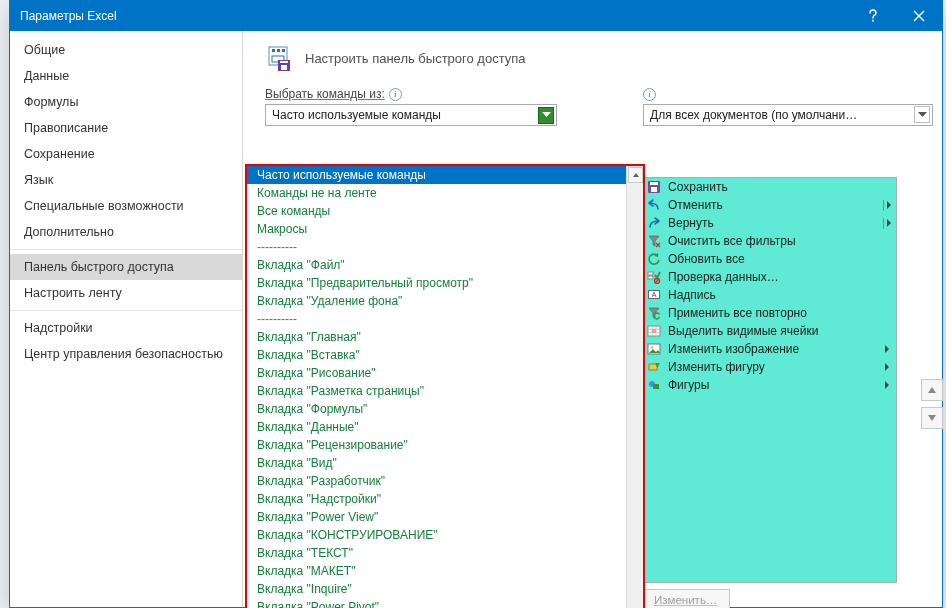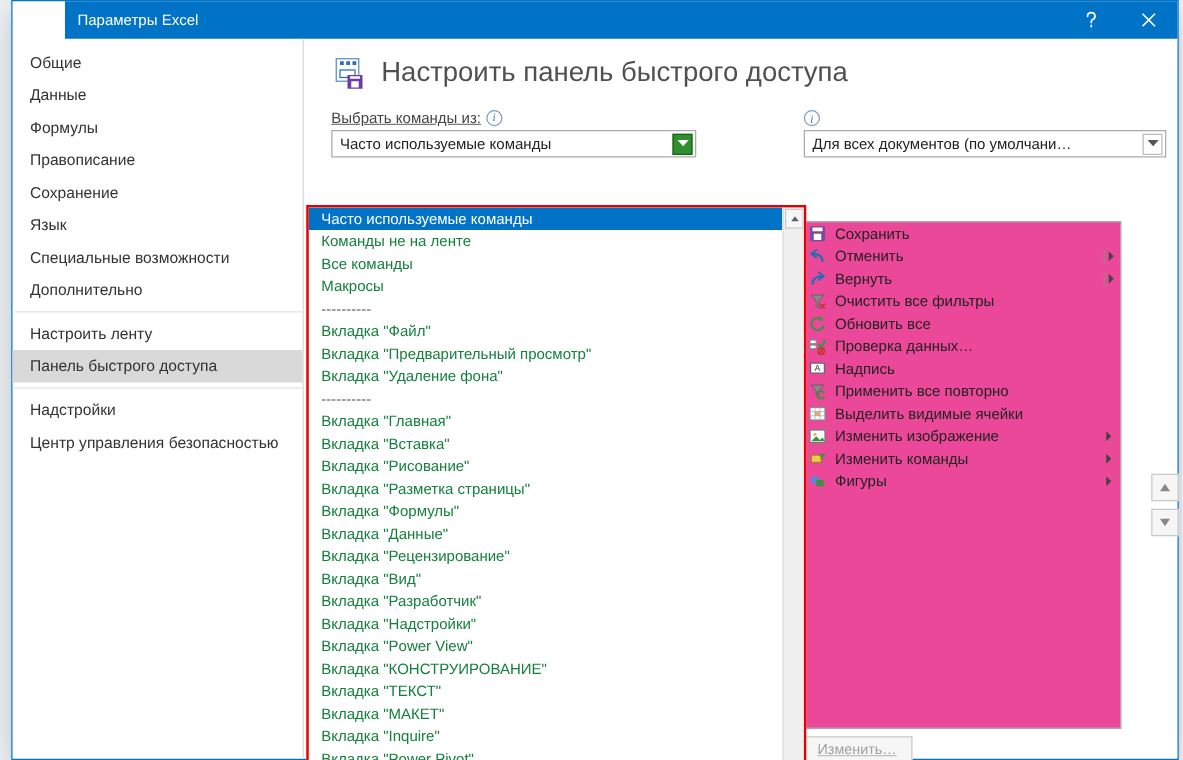--- a/index.html
+++ b/index.html
@@ -1,58 +1,58 @@
 <!DOCTYPE html>
 <html><head>
 <meta charset="utf-8">
 <style>
   * { box-sizing: border-box; }
   html, body { margin:0; padding:0; font-family: "Segoe UI", Tahoma, sans-serif; font-size:12px; color:#222; background:#eef1f5; }
   .outer-frame { position:relative; width:946px; height:608px; background:#eef1f5; }
   .row-hint { position:absolute; left:2px; top:0; bottom:0; width:18px; }
 
   .window { position:absolute; left:9px; top:0; width:934px; height:608px; background:#fff; border:1px solid #0173c7; box-shadow:0 6px 24px rgba(0,0,0,.18); }
-  .titlebar { height:30px; background:#0173c7; color:#fff; display:flex; align-items:center; padding:0 0 0 10px;margin-left:42px; }
+  .titlebar { height:30px; background:#0173c7; color:#fff; display:flex; align-items:center; padding:0 0 0 10px; }
   .titlebar .title { flex:1; font-size:12px; }
   .titlebar .btn { width:46px; height:30px; display:flex; align-items:center; justify-content:center; cursor:pointer; }
   .titlebar svg { stroke:#fff; }
 
   .body { display:flex; height:calc(100% - 30px); }
   .sidebar { width:233px; border-right:1px solid #d9d9d9; padding:6px 0; }
   .sidebar-item { padding:6px 14px; cursor:pointer; font-size:12.5px; color:#333; }
   .sidebar-item.selected { background:#d9d9d9; }
   .sidebar-sep { height:1px; background:#e4e4e4; margin:4px 0; }
 
   .main { flex:1; padding:12px 14px 2px 22px; position:relative; }
   .header { display:flex; align-items:center; gap:10px; margin-bottom:14px; }
-  .header-title { font-size:22px; color:#505050; }
+  .header-title { font-size:13px; color:#505050; }
   .header-icon { width:30px; height:30px; display:flex; align-items:center; justify-content:center; }
 
-  .controls-row { display:flex; gap:56px; align-items:flex-end; }
+  .controls-row { display:flex; gap:56px; align-items:center; }
   .control-col { display:flex; flex-direction:column; gap:3px; }
   .label-underline { font-size:12px; color:#444; display:flex; align-items:center; gap:4px; }
   .label-underline .lbl { text-decoration:underline; text-decoration-color:#7a7a7a; }
   .info-ico { width:13px; height:13px; border-radius:50%; border:1px solid #7f9db9; color:#3a6ea5; font-size:9px; display:flex; align-items:center; justify-content:center; font-family:Georgia,serif; font-style:italic; }
 
   .combo { height:22px; border:1px solid #ababab; background:#fff; display:flex; align-items:center; padding:0 2px 0 6px; min-width:290px; cursor:default; }
   .combo .txt { flex:1; font-size:12px; }
   .combo .arrow { width:16px; height:17px; background:#2f8f2f; display:flex; align-items:center; justify-content:center; border:1px solid #196619; }
   .combo.plain .arrow { background:transparent; border:1px solid #bcbcbc; }
   .combo .arrow svg { display:block; }
 
   .dropdown-panel { position:absolute; left:2px; top:133px; width:400px; height:464px; border:2.5px solid #e60000; background:#fff; z-index:5; overflow:hidden; }
   .dd-scroll { position:absolute; right:0; top:0; bottom:0; width:17px; background:#f0f0f0; border-left:1px solid #dcdcdc; }
   .dd-scroll .btn { width:15px; height:16px; display:flex; align-items:center; justify-content:center; margin:1px; background:#f6f6f6; border:1px solid #c9c9c9; cursor:pointer; }
   .dd-scroll .btn.top { position:absolute; top:0; }
   .dd-list { position:absolute; left:0; right:17px; top:0; bottom:0; overflow:hidden; }
   .dd-item { height:18px; padding:0 10px; display:flex; align-items:center; font-size:12px; color:#15803d; cursor:default; }
   .dd-item.sel { background:#0173c7; color:#fff; }
   .dd-sep { height:18px; padding:0 10px; display:flex; align-items:center; font-size:12px; color:#666; }
 
-  .right-list { position:absolute; left:398px; top:146px; width:256px; height:406px; border:1px solid #ababab; background:#ec4899; overflow:hidden; }
+  .right-list { position:absolute; left:398px; top:146px; width:256px; height:406px; border:1px solid #ababab; background:#5eead4; overflow:hidden; }
   .rl-item { height:18px; display:flex; align-items:center; gap:6px; padding:0 4px 0 4px; font-size:12px; cursor:default; }
   .rl-ico { width:16px; height:16px; display:flex; align-items:center; justify-content:center; flex-shrink:0; }
   .rl-ico svg { display:block; }
   .rl-label { flex:1; white-space:nowrap; overflow:hidden; }
   .rl-arrow-right { width:10px; display:flex; align-items:center; justify-content:center; }
   .rl-arrow-right.bar::before { content:""; width:1px; height:11px; background:#888; margin-right:2px; display:block; }
 
   .updown { position:absolute; left:678px; top:348px; display:flex; flex-direction:column; gap:6px; }
   .updown .sq { width:22px; height:22px; border:1px solid #c9c9c9; background:#f6f6f6; display:flex; align-items:center; justify-content:center; cursor:pointer; }
 
@@ -84,22 +84,22 @@
       <div class="sidebar">
         <div class="sidebar-item"><span>Общие</span></div>
         <div class="sidebar-item"><span>Данные</span></div>
         <div class="sidebar-item"><span>Формулы</span></div>
         <div class="sidebar-item"><span>Правописание</span></div>
         <div class="sidebar-item"><span>Сохранение</span></div>
         <div class="sidebar-item"><span>Язык</span></div>
         <div class="sidebar-item"><span>Специальные возможности</span></div>
         <div class="sidebar-item"><span>Дополнительно</span></div>
         <div class="sidebar-sep"></div>
+        <div class="sidebar-item selected"><span>Панель быстрого доступа</span></div>
         <div class="sidebar-item"><span>Настроить ленту</span></div>
-        <div class="sidebar-item selected"><span>Панель быстрого доступа</span></div>
         <div class="sidebar-sep"></div>
         <div class="sidebar-item"><span>Надстройки</span></div>
         <div class="sidebar-item"><span>Центр управления безопасностью</span></div>
       </div>
 
       <div class="main">
         <div class="header">
           <span class="header-icon">
             <svg width="28" height="28" viewBox="0 0 28 28">
               <rect x="3" y="3" width="18" height="18" fill="#fff" stroke="#5b8dbd" stroke-width="1"></rect>
@@ -258,21 +258,21 @@
                   </svg>
                 </span>
               </div>
               <div class="rl-item">
                 <span class="rl-ico">
                   <svg width="14" height="14" viewBox="0 0 14 14">
                     <rect x="2" y="4" width="8" height="6" fill="#f2c84b" stroke="#a07c1e"></rect>
                     <path d="M8 3 L13 3 L10.5 8 Z" fill="#3f9142" fill-opacity=".85"></path>
                   </svg>
                 </span>
-                <span class="rl-label">Изменить команды</span>
+                <span class="rl-label">Изменить фигуру</span>
                 <span class="rl-arrow-right">
                   <svg width="6" height="8" viewBox="0 0 6 8">
                     <path d="M1 0 L5 4 L1 8 Z" fill="#444"></path>
                   </svg>
                 </span>
               </div>
               <div class="rl-item">
                 <span class="rl-ico">
                   <svg width="14" height="14" viewBox="0 0 14 14">
                     <circle cx="5" cy="6" r="3" fill="#4a90d9"></circle>

